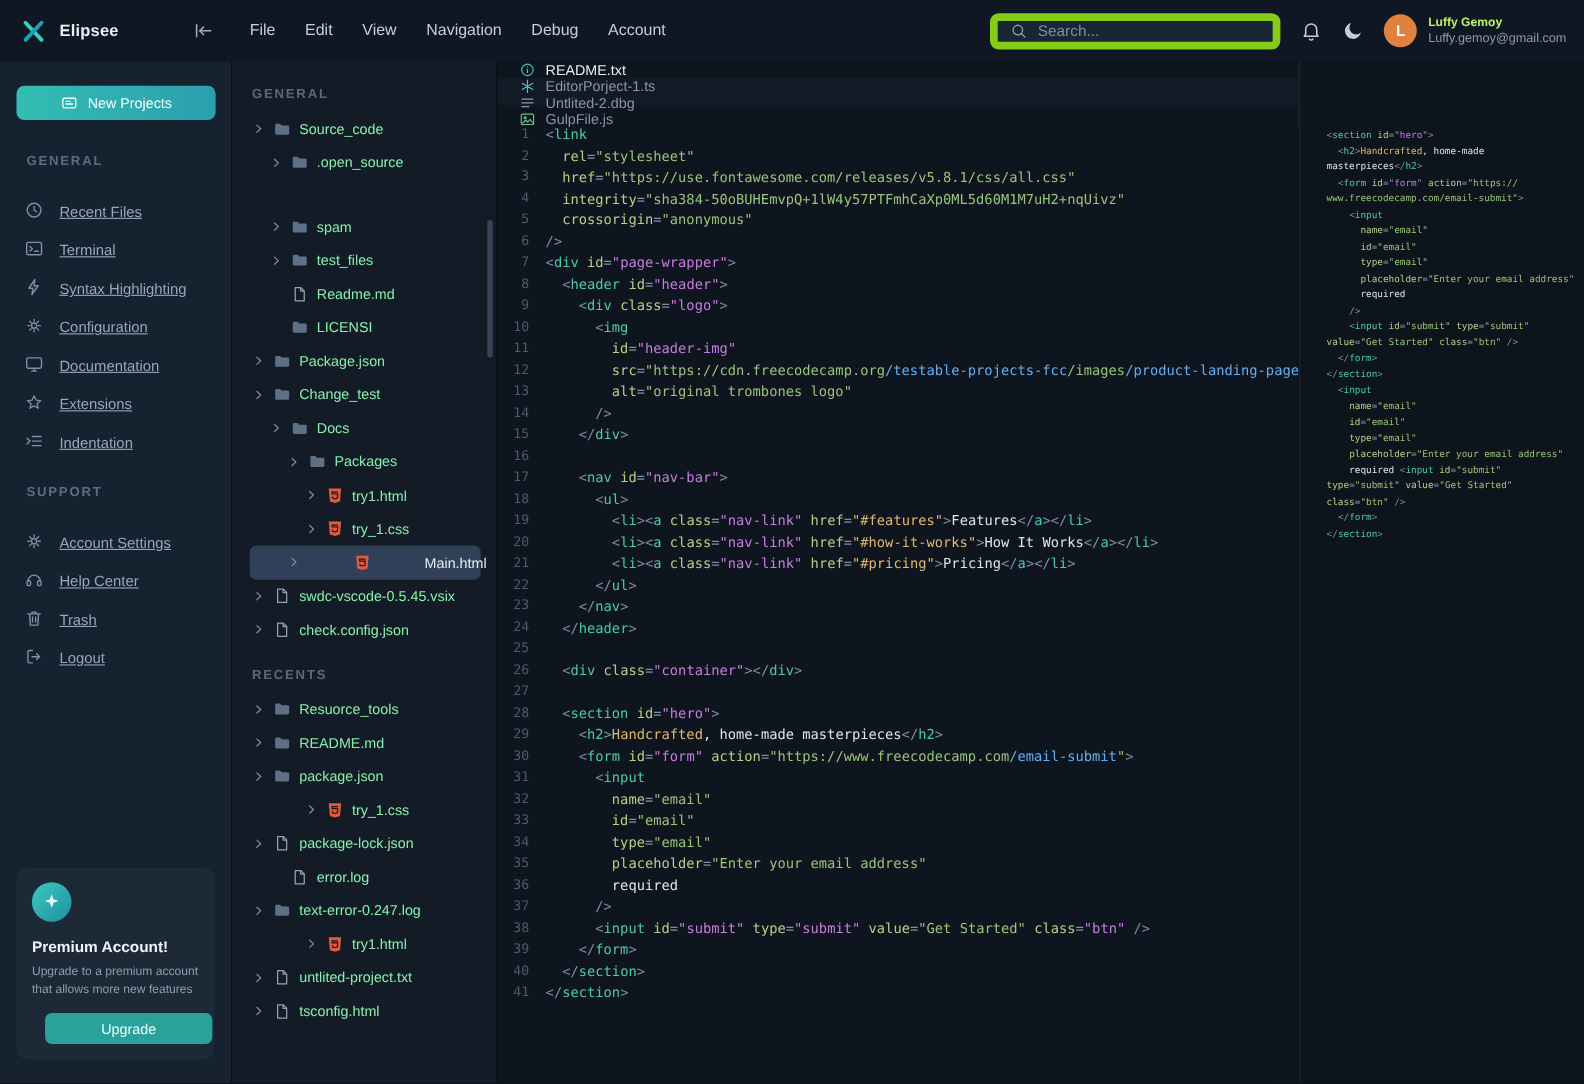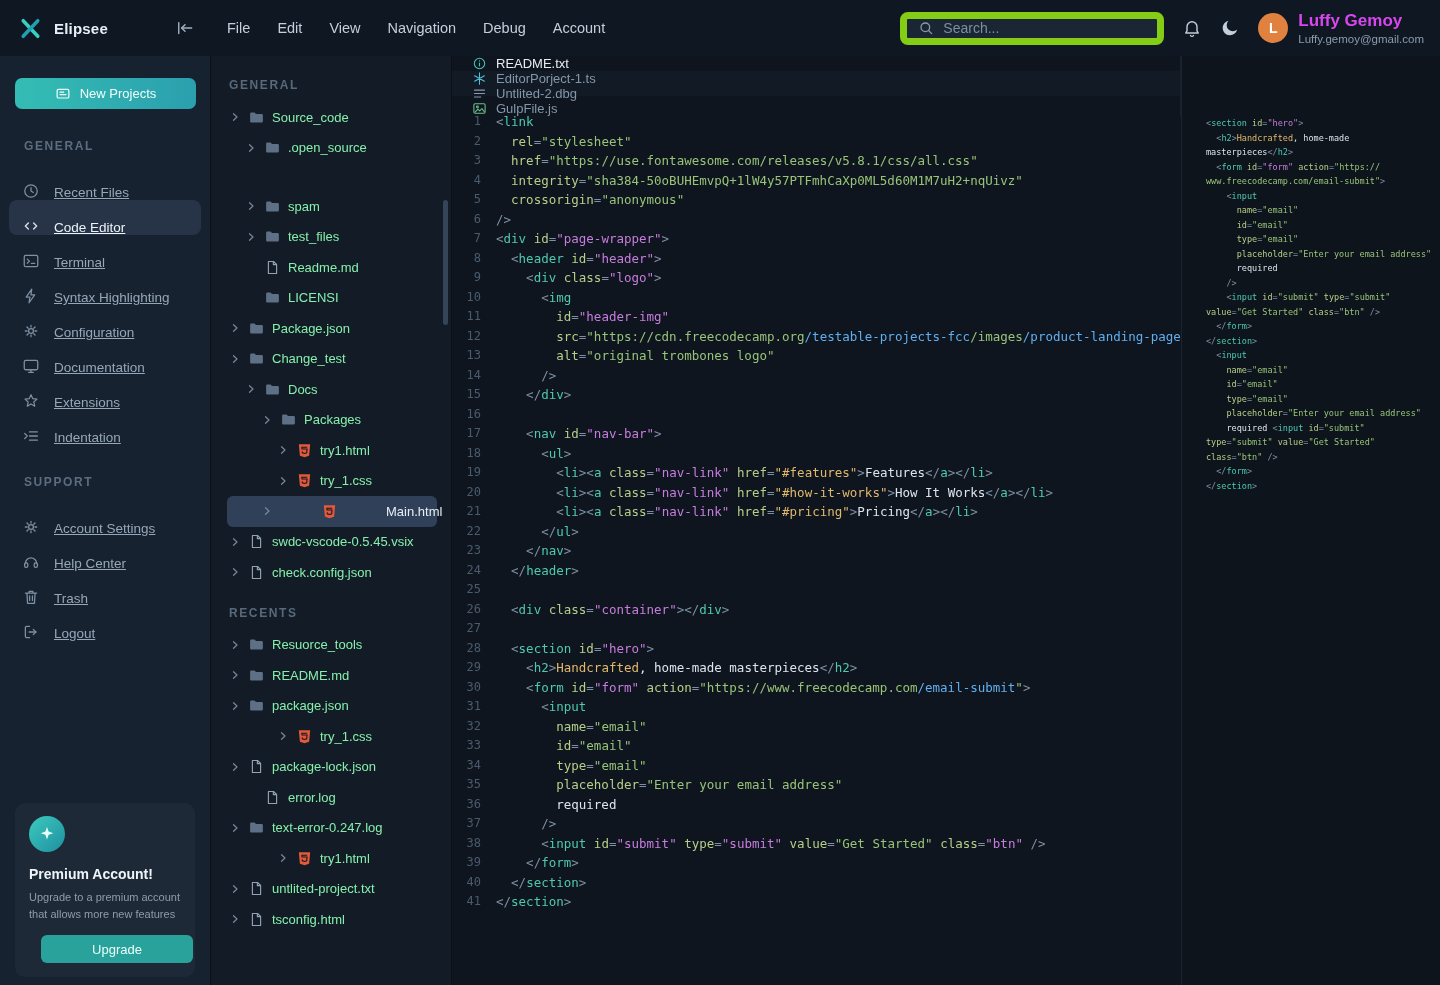--- a/index.html
+++ b/index.html
@@ -16,34 +16,34 @@
 .menus{display:flex;gap:27px;color:#c4cfdb;font-size:14.5px;margin-left:16px;}
 .menu-item{cursor:pointer;}
 .topbar-right{margin-left:auto;display:flex;align-items:center;gap:18px;padding-right:16px;}
 .search{width:264px;height:33px;background:#1b2634;border:7px solid #84cc16;border-radius:8px;display:flex;align-items:center;padding:0 11px;gap:9px;}
 .s-ic{width:16px;height:16px;color:#8a99ab;}
 .search-input{flex:1;background:transparent;border:none;outline:none;color:#cdd7e2;font-size:14px;font-family:"Liberation Sans",sans-serif;}
 .search-input::placeholder{color:#7e8da0;}
 .top-ic{width:20px;height:20px;color:#c3cedb;cursor:pointer;}
 .user{display:flex;align-items:center;gap:10px;cursor:pointer;}
 .avatar{width:30px;height:30px;border-radius:50%;background:#e08140;color:#fff;font-size:14px;font-weight:700;display:flex;align-items:center;justify-content:center;}
-.user-name{color:#d946ef;font-size:17px;font-weight:600;}
+.user-name{color:#bef264;font-size:11px;font-weight:600;}
 .user-email{color:#8b9aac;font-size:11.5px;margin-top:2px;}
 
 .body{display:flex;flex:1;min-height:0;}
 
 .sidebar{width:211px;background:#162230;flex-shrink:0;position:relative;padding-top:22px;border-right:1px solid #0a1017;}
 .btn-new{display:flex;align-items:center;justify-content:center;gap:9px;margin:0 15px;width:181px;height:31px;border:none;border-radius:7px;background:linear-gradient(90deg,#34bdb4,#2b9fae);color:#f0fffc;font-size:13px;font-family:"Liberation Sans",sans-serif;cursor:pointer;}
 .btn-ic{width:16px;height:16px;}
 .side-title{margin:30px 24px 12px;color:#5c6d80;font-size:12px;letter-spacing:1.6px;font-weight:600;}
 .side-item{height:35px;margin:0 9px;padding:0 13px;border-radius:8px;display:flex;align-items:flex-end;gap:14px;color:#96a7b8;font-size:13.5px;cursor:pointer;text-decoration:underline;}
 .side-item .icn{width:18px;height:18px;color:#7e90a2;flex-shrink:0;}
 .side-item.selected{background:#273447;color:#edf3f9;}
 .side-item.selected .icn{color:#d3dde8;}
-.premium{position:absolute;left:15px;right:15px;bottom:8px;background:#1d2936;border-radius:10px;padding:13px 14px 14px;}
+.premium{position:absolute;left:15px;right:15px;bottom:22px;background:#1d2936;border-radius:10px;padding:13px 14px 14px;}
 .premium-icon{width:36px;height:36px;border-radius:50%;background:linear-gradient(135deg,#3ccabe,#1f8fa0);display:flex;align-items:center;justify-content:center;color:#e8fffb;margin-bottom:14px;}
 .premium-icon svg{width:20px;height:20px;}
 .premium-title{color:#eef4fa;font-size:14px;font-weight:700;margin-bottom:7px;}
 .premium-desc{color:#8d9cac;font-size:11px;line-height:1.5;}
 .btn-upgrade{margin-top:13px;width:100%;height:28px;border:none;border-radius:6px;background:#2aa29c;color:#ecfffc;font-size:13px;font-family:"Liberation Sans",sans-serif;cursor:pointer;margin-left:12px;}
 
 .explorer{width:241px;background:#121b26;flex-shrink:0;position:relative;padding-top:22px;overflow:hidden;border-right:1px solid #0a1017;}
 .x-title{margin:0 0 10px 18px;color:#57697b;font-size:12px;letter-spacing:1.6px;font-weight:600;}
 .x-title.recents{margin-top:18px;}
 .x-item{height:30.5px;margin:0 14px 0 16px;border-radius:6px;display:flex;align-items:center;gap:7px;color:#86efac;font-size:13px;cursor:pointer;white-space:nowrap;}
@@ -149,29 +149,20 @@
           <div class="side-title">GENERAL</div>
           <div class="side-item">
             <span class="icn ">
               <svg viewBox="0 0 24 24" fill="none" stroke="currentColor" stroke-width="1.7" stroke-linecap="round">
                 <circle cx="12" cy="12" r="8.3"></circle>
                 <path d="M12 7.6V12l3.1 2"></path>
               </svg>
             </span>
             <span class="side-label">Recent Files</span>
           </div>
-          <div class="side-item selected">
-            <span class="icn ">
-              <svg viewBox="0 0 24 24" fill="none" stroke="currentColor" stroke-width="1.9" stroke-linecap="round" stroke-linejoin="round">
-                <path d="M8.5 8l-4 4 4 4"></path>
-                <path d="M15.5 8l4 4-4 4"></path>
-              </svg>
-            </span>
-            <span class="side-label">Code Editor</span>
-          </div>
           <div class="side-item">
             <span class="icn ">
               <svg viewBox="0 0 24 24" fill="none" stroke="currentColor" stroke-width="1.7" stroke-linecap="round" stroke-linejoin="round">
                 <rect x="3" y="4.5" width="18" height="15" rx="2"></rect>
                 <path d="M7 9.5l3 2.7-3 2.7"></path>
                 <path d="M12.5 15.3H17"></path>
               </svg>
             </span>
             <span class="side-label">Terminal</span>
           </div>

